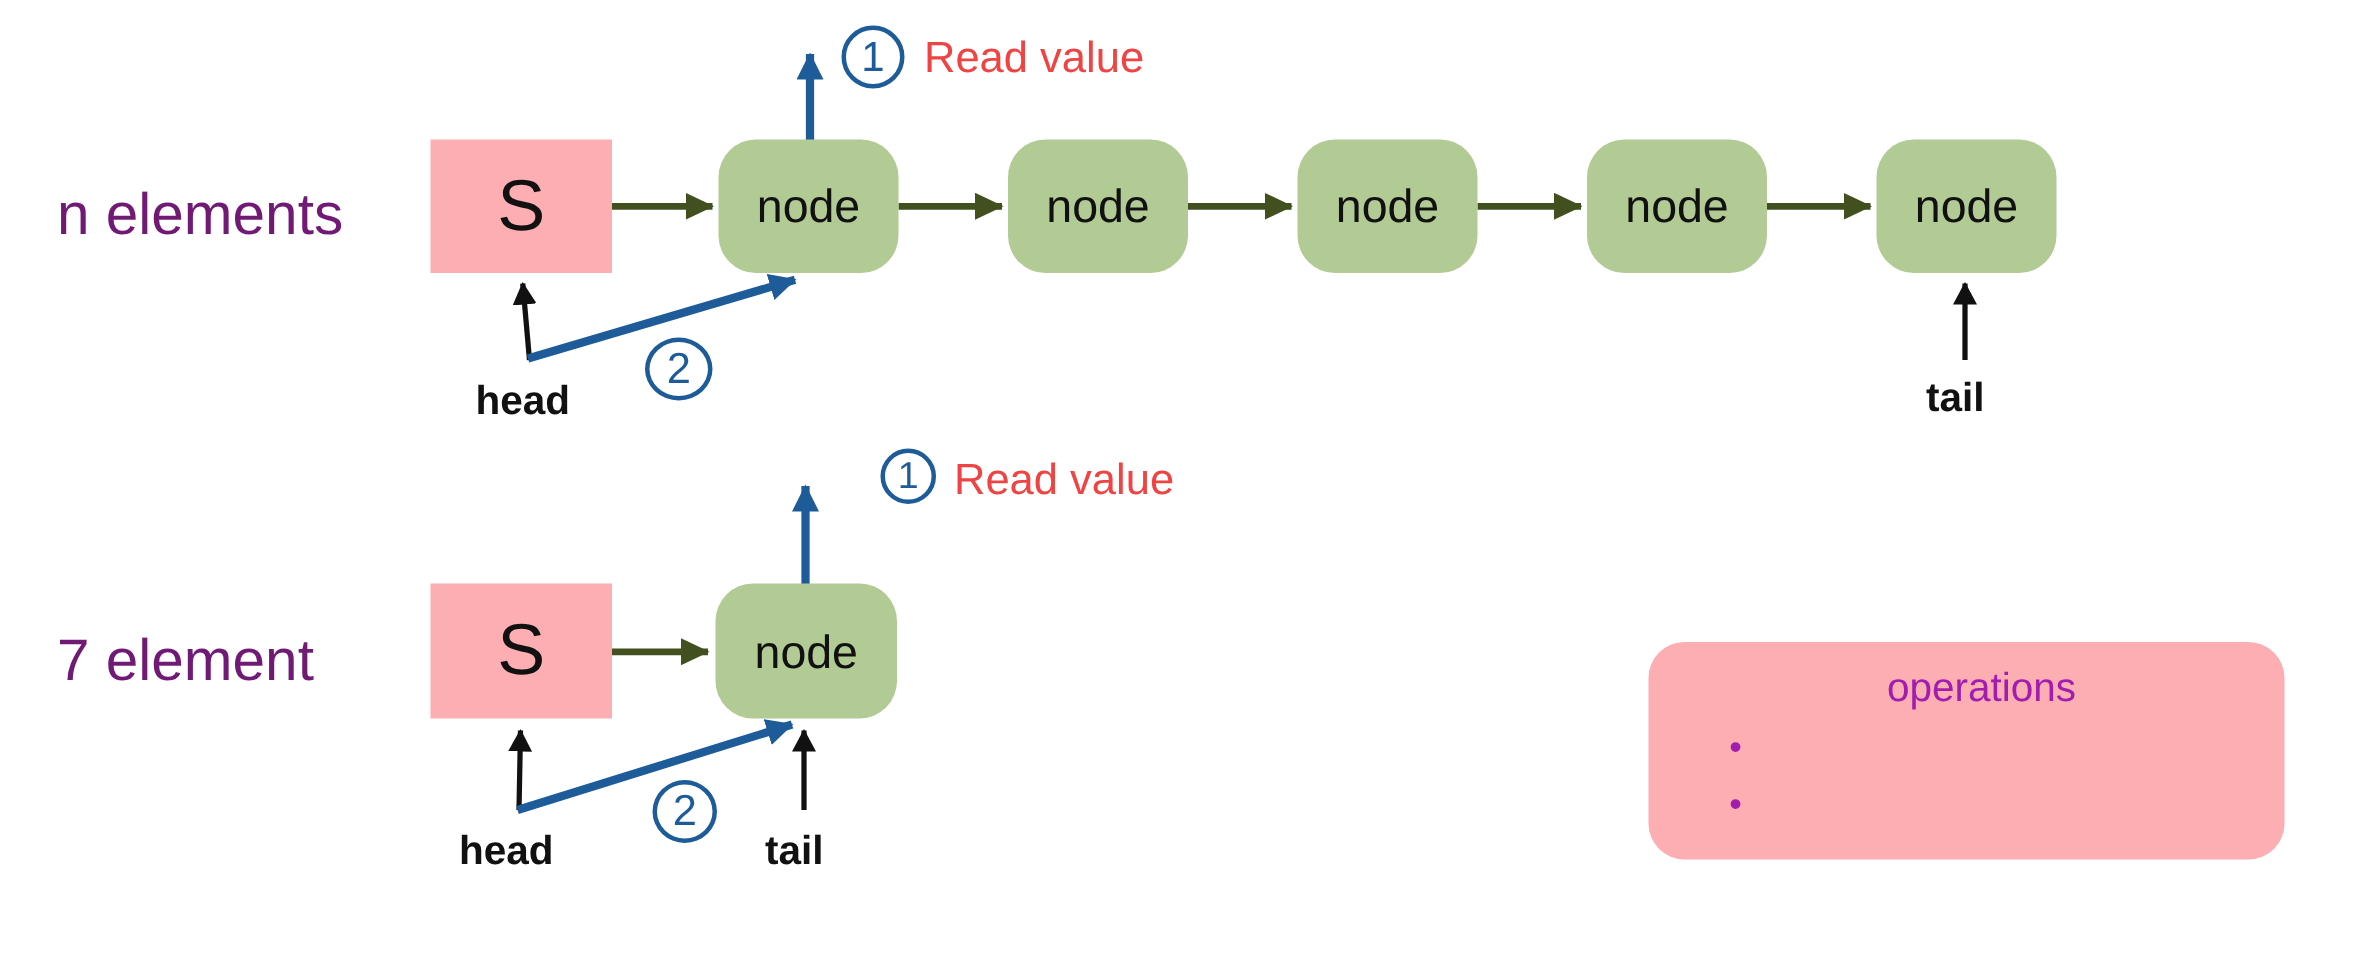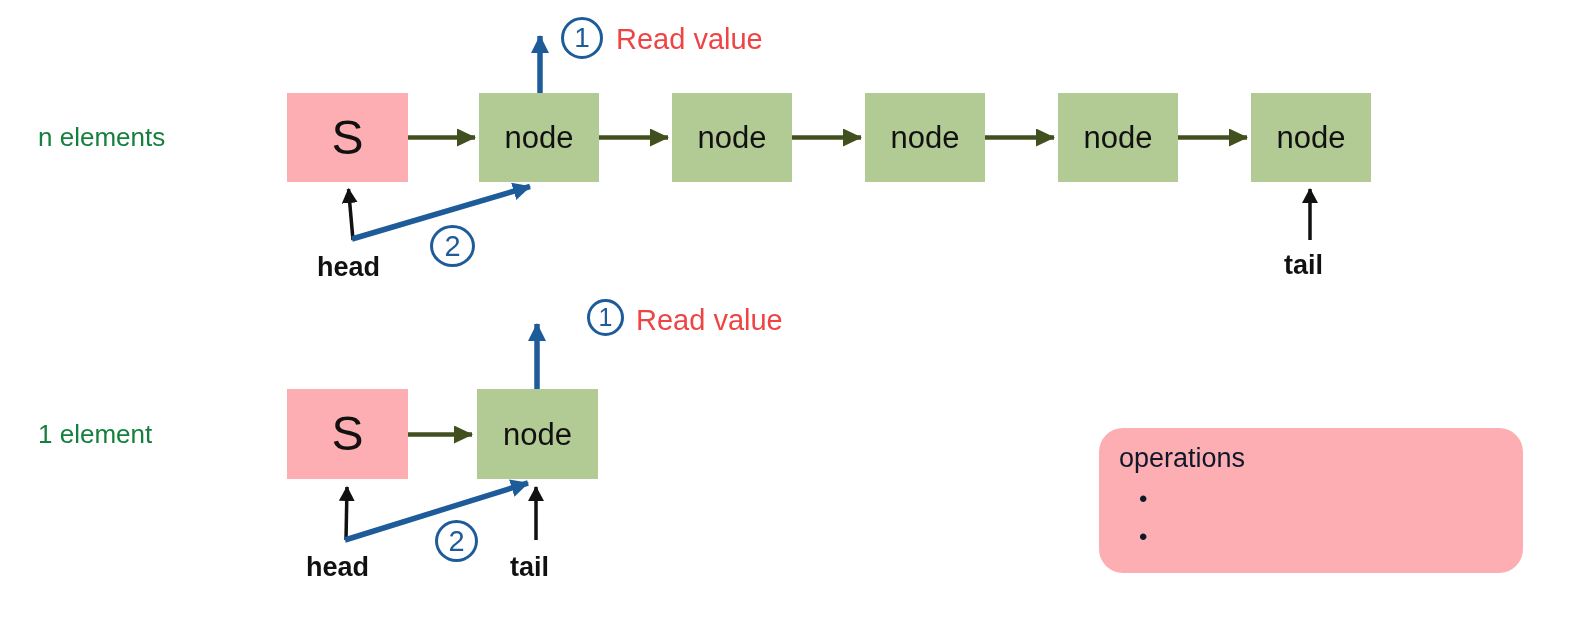--- a/index.html
+++ b/index.html
@@ -21,27 +21,27 @@
     pointer-events: none;
   }
   .box {
     position: absolute;
     display: flex;
     align-items: center;
     justify-content: center;
     color: #111111;
   }
   .box.pink  { background: #fdaeb2; }
-  .box.green { background: #b2ca94; }
+  .box.green { background: #b2ca94; border-radius: 25px; }
   .sentinel-text { font-size: 48px; line-height: 1; }
   .node-text     { font-size: 31px; line-height: 1; }
   .row-label {
     position: absolute;
-    font-size: 26px;
-    color: #15803d;
+    font-size: 39px;
+    color: #701a75;
     white-space: nowrap;
   }
   .ptr-label {
     position: absolute;
     font-weight: bold;
     font-size: 27px;
     color: #111111;
     white-space: nowrap;
   }
   .blue-label {
@@ -62,21 +62,22 @@
     box-sizing: border-box;
   }
   .ops-panel {
     position: absolute;
     left: 1099px; top: 428px;
     width: 424px; height: 145px;
     background: #fdaeb2;
     border-radius: 24px;
     box-sizing: border-box;
     padding: 14px 0 0 0;
-    color: #0f172a;
+    color: #a21caf;
+    text-align: center;
   }
   .ops-title {
     margin: 0 0 6px 20px;
     font-size: 27px;
     line-height: 32px;
   }
   .ops-item {
     display: flex;
     align-items: baseline;
     font-size: 27px;
@@ -146,21 +147,21 @@
     <span class="node-text">node</span>
   </div>
 
   <div class="badge" style="left:561px; top:17px; width:42px; height:42px;">1</div>
   <div class="blue-label" style="left:616px; top:23px;">Read value</div>
   <div class="badge" style="left:430px; top:225px; width:45px; height:42px; font-size:29px;">2</div>
 
   <div class="ptr-label" style="left:317px; top:252px;">head</div>
   <div class="ptr-label" style="left:1284px; top:250px;">tail</div>
 
-  <div class="row-label" style="left:38px; top:419px;">1 element</div>
+  <div class="row-label" style="left:38px; top:419px;">7 element</div>
 
   <div class="box pink" style="left:287px; top:389px; width:121px; height:90px;">
     <span class="sentinel-text">S</span>
   </div>
   <div class="box green" style="left:477px; top:389px; width:121px; height:90px;">
     <span class="node-text">node</span>
   </div>
 
   <div class="badge" style="left:587px; top:299px; width:37px; height:37px; font-size:25px;">1</div>
   <div class="blue-label" style="left:636px; top:304px;">Read value</div>

